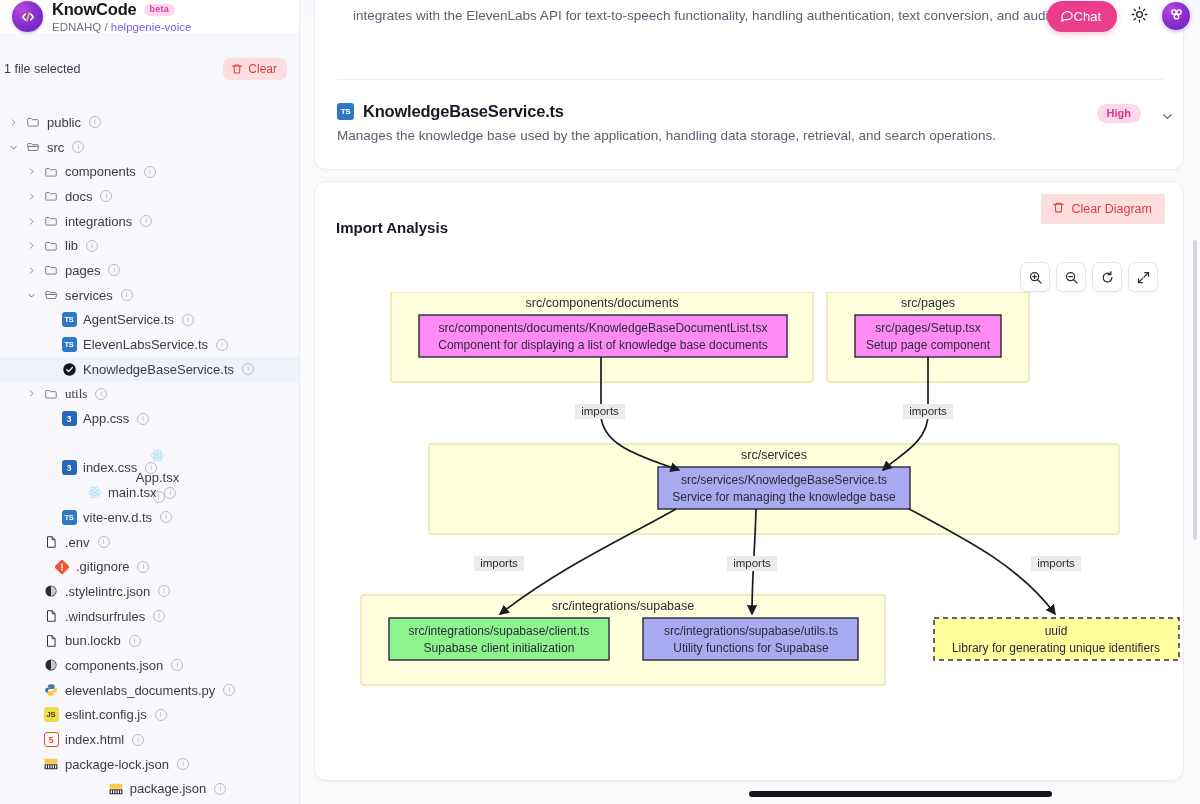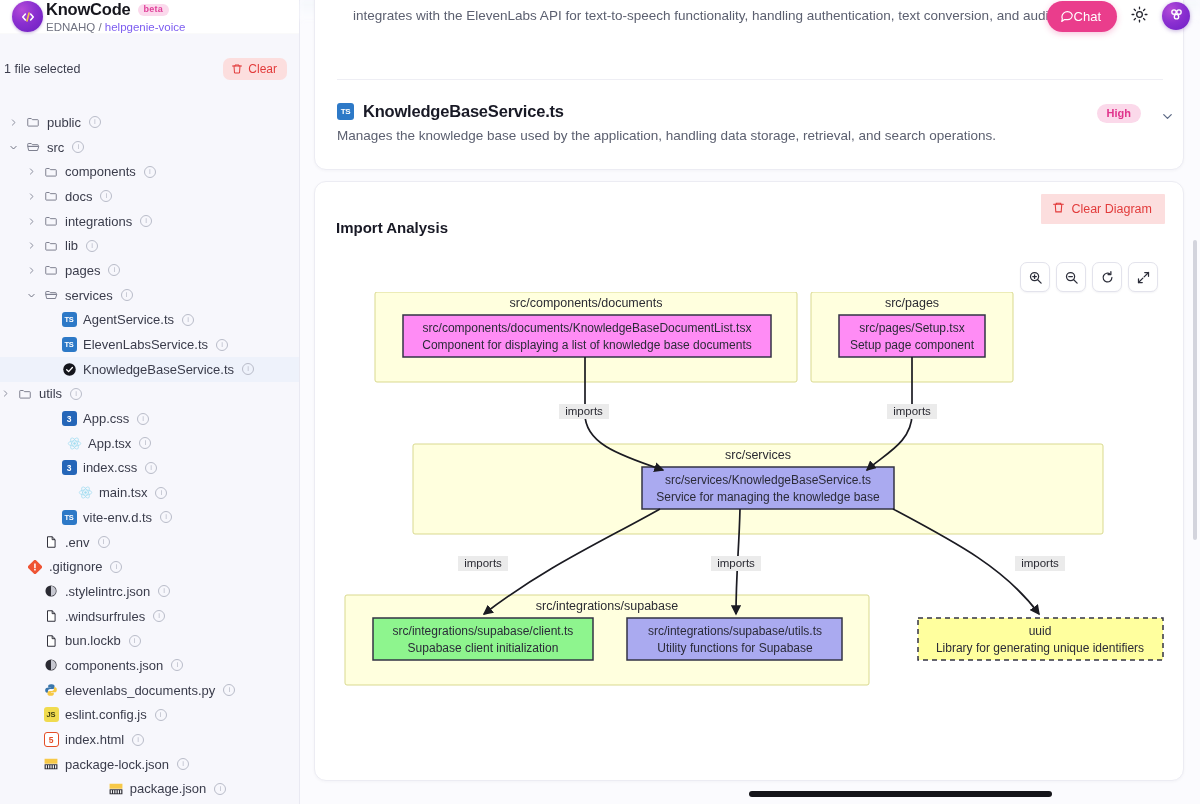--- a/index.html
+++ b/index.html
@@ -17,21 +17,21 @@
   .sidebar {
     position: absolute; left: 0; top: 0;
     width: 300px; height: 804px;
     background: #f7f7fc;
     border-right: 1px solid #e9e9f2;
     overflow: hidden;
   }
   .brand {
     position: absolute; left: 0; top: 0; width: 300px; height: 34px;
     background: #ffffff;
-    display: flex; align-items: center; gap: 3px;
+    display: flex; align-items: center; gap: 9px;
     padding: 0 12px;
     z-index: 6;
     border-bottom: 1px solid rgba(0,0,0,0.02);
   }
   .brand-logo {
     width: 31px; height: 31px; border-radius: 50%;
     background: radial-gradient(circle at 32% 28%, #b44bd8 0%, #8a2fd0 45%, #6a1fc0 100%);
     display: flex; align-items: center; justify-content: center;
     flex: 0 0 auto;
     box-shadow: 0 1px 3px rgba(90,30,160,.35);
@@ -178,21 +178,21 @@
     display: flex; gap: 6px;
   }
   .ztool {
     width: 30px; height: 30px; border-radius: 7px;
     background: #fff; border: 1px solid #e3e3ec;
     display: flex; align-items: center; justify-content: center; cursor: pointer;
     box-shadow: 0 1px 2px rgba(20,20,50,.05);
   }
 
   
-  .diagram { position: absolute; left: 0; top: 110px; width: 868px; height: 470px; text-decoration: underline; }
+  .diagram { position: absolute; left: 16px; top: 110px; width: 868px; height: 470px; text-decoration: underline; }
   .diagram svg { display: block; }
   .sg-rect { fill: #ffffde; stroke: #d9d98f; stroke-width: 1px; }
   .node-rect { stroke: #333344; stroke-width: 1.5px; }
   .node-pink { fill: #ff8cf5; }
   .node-purple { fill: #aaaaf0; }
   .node-green { fill: #8ef58e; }
   .node-yellow { fill: #ffff9e; stroke-dasharray: 5 4; }
   .sg-label { font-family: "Liberation Sans", sans-serif; font-size: 12.5px; fill: #2b2b33; text-anchor: middle; }
   .n-line1 { font-family: "Liberation Sans", sans-serif; font-size: 12px; fill: #2b2b38; text-anchor: middle; }
   .n-line2 { font-family: "Liberation Sans", sans-serif; font-size: 12px; fill: #2b2b38; text-anchor: middle; }
@@ -387,21 +387,21 @@
           <span class="chev"></span>
           <span class="ico">
             <svg width="15" height="15" viewBox="0 0 24 24">
               <circle cx="12" cy="12" r="10" fill="#14151c"></circle>
               <polyline points="7.5,12.3 10.6,15.4 16.6,8.8" fill="none" stroke="#ffffff" stroke-width="2.1" stroke-linecap="round" stroke-linejoin="round"></polyline>
             </svg>
           </span>
           <span class="label">KnowledgeBaseService.ts</span>
           <span class="info">i</span>
         </div>
-        <div class="row" style="">
+        <div class="row" style="padding-left: 26px; font-family: Liberation Serif, serif;">
           <span class="chev">
             <svg width="9" height="9" viewBox="0 0 24 24" fill="none" stroke="#8a8d9c" stroke-width="2.6" stroke-linecap="round" stroke-linejoin="round">
               <polyline points="9,5 16,12 9,19"></polyline>
             </svg>
           </span>
           <span class="ico">
             <svg width="14" height="14" viewBox="0 0 24 24" fill="none" stroke="#7d808f" stroke-width="1.7" stroke-linejoin="round">
               <path d="M3 7a1 1 0 0 1 1-1h5l2 2h9a1 1 0 0 1 1 1v9a1 1 0 0 1-1 1H4a1 1 0 0 1-1-1z"></path>
             </svg>
           </span>
@@ -409,42 +409,42 @@
           <span class="info">i</span>
         </div>
         <div class="row" style="padding-left: 44px;">
           <span class="chev"></span>
           <span class="ico">
             <span class="badge-css">3</span>
           </span>
           <span class="label">App.css</span>
           <span class="info">i</span>
         </div>
-        <div class="row" style="padding-left: 49px;">
+        <div class="row" style="padding-left: 24px; flex-direction: column;">
           <span class="chev"></span>
           <span class="ico">
             <svg width="15" height="15" viewBox="0 0 24 24" fill="none" stroke="#9fdcf0" stroke-width="1.1">
               <circle cx="12" cy="12" r="2" fill="#9fdcf0" stroke="none"></circle>
               <ellipse cx="12" cy="12" rx="10" ry="4.2"></ellipse>
               <ellipse cx="12" cy="12" rx="10" ry="4.2" transform="rotate(60 12 12)"></ellipse>
               <ellipse cx="12" cy="12" rx="10" ry="4.2" transform="rotate(120 12 12)"></ellipse>
             </svg>
           </span>
           <span class="label">App.tsx</span>
           <span class="info">i</span>
         </div>
         <div class="row" style="padding-left: 44px;">
           <span class="chev"></span>
           <span class="ico">
             <span class="badge-css">3</span>
           </span>
           <span class="label">index.css</span>
           <span class="info">i</span>
         </div>
-        <div class="row" style="padding-left: 60px;">
+        <div class="row" style="padding-left: 44px; margin-left: 25px;">
           <span class="chev"></span>
           <span class="ico">
             <svg width="15" height="15" viewBox="0 0 24 24" fill="none" stroke="#9fdcf0" stroke-width="1.1">
               <circle cx="12" cy="12" r="2" fill="#9fdcf0" stroke="none"></circle>
               <ellipse cx="12" cy="12" rx="10" ry="4.2"></ellipse>
               <ellipse cx="12" cy="12" rx="10" ry="4.2" transform="rotate(60 12 12)"></ellipse>
               <ellipse cx="12" cy="12" rx="10" ry="4.2" transform="rotate(120 12 12)"></ellipse>
             </svg>
           </span>
           <span class="label">main.tsx</span>
@@ -462,21 +462,21 @@
           <span class="chev"></span>
           <span class="ico">
             <svg width="14" height="14" viewBox="0 0 24 24" fill="#ffffff" stroke="#23242e" stroke-width="1.6" stroke-linejoin="round">
               <path d="M6 3h8l5 5v13H6z"></path>
               <polyline points="14,3 14,8 19,8" fill="none"></polyline>
             </svg>
           </span>
           <span class="label">.env</span>
           <span class="info">i</span>
         </div>
-        <div class="row" style="padding-left: 10px;">
+        <div class="row" style="padding-left: 37px;">
           <span class="chev"></span>
           <span class="ico">
             <svg width="14" height="14" viewBox="0 0 24 24">
               <rect x="2.5" y="2.5" width="19" height="19" rx="3" transform="rotate(45 12 12)" fill="#ef5434"></rect>
               <rect x="10.6" y="6" width="2.6" height="8" fill="#fff"></rect>
               <circle cx="11.9" cy="16.6" r="1.5" fill="#fff"></circle>
             </svg>
           </span>
           <span class="label">.gitignore</span>
           <span class="info">i</span>

